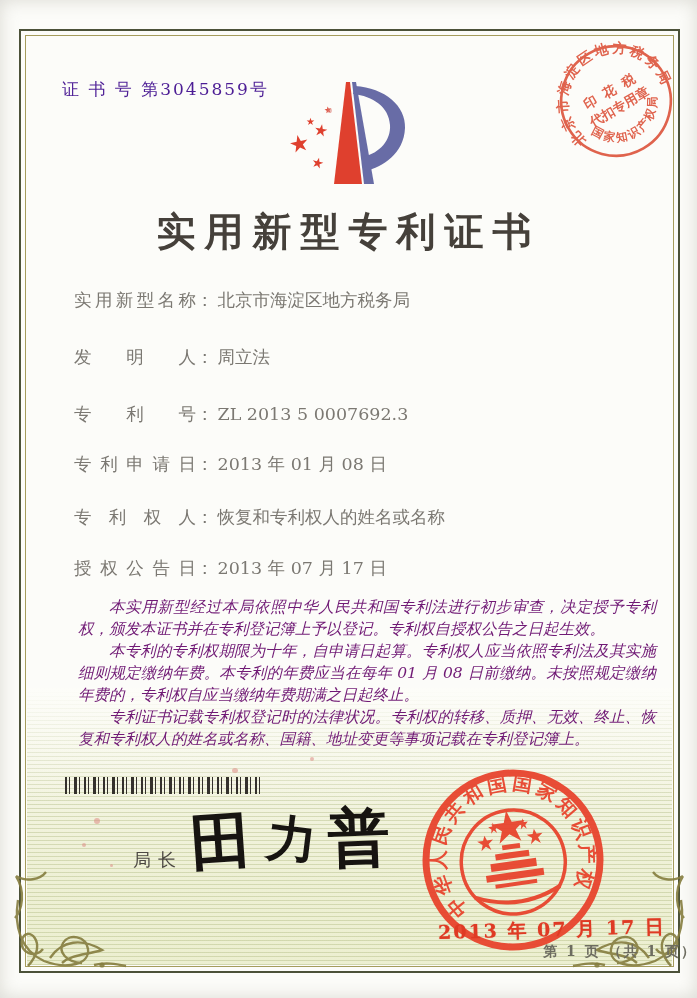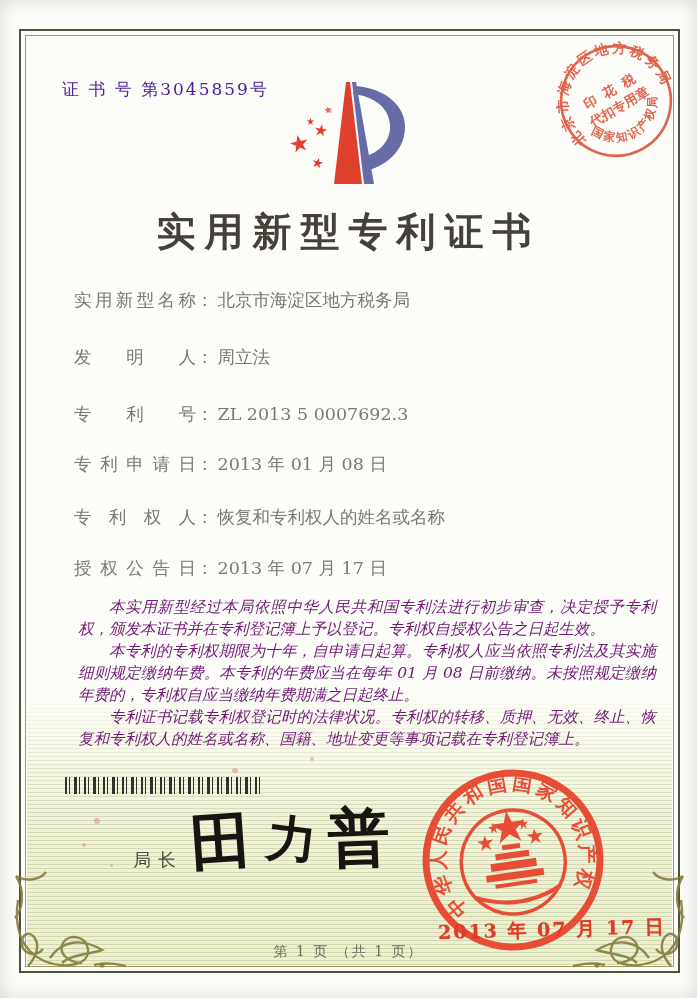--- a/index.html
+++ b/index.html
@@ -52,21 +52,21 @@
   .signature span{display:inline-block;font-weight:700;}
   .sig-c1{font-size:62px;transform:rotate(-4deg);}
   .sig-c2{font-size:50px;transform:rotate(7deg) translateY(-6px);margin-left:14px;}
   .sig-c3{font-size:62px;transform:rotate(-2deg) translateY(-4px);margin-left:12px;}
   .seal{position:absolute;left:408px;top:760px;width:212px;height:212px;z-index:2;opacity:.93;}
   .seal-date{
     position:absolute;left:438px;top:917px;z-index:3;
     font-size:19px;font-weight:700;color:#df3a24;letter-spacing:2px;transform:rotate(-1.5deg);
     text-shadow:0 0 1px rgba(223,58,36,.6);
   }
-  .footer{position:absolute;left:0;right:0;top:943px;z-index:2;text-align:center;font-size:14px;color:#6d6c60;letter-spacing:2px;}
+  .footer{position:absolute;left:0;right:0;top:943px;z-index:2;text-align:right;font-size:14px;color:#6d6c60;letter-spacing:2px;font-weight:bold;}
   .ornament{position:absolute;bottom:28px;width:118px;height:100px;z-index:2;}
   .ornament.left{left:10px;}
   .ornament.right{right:8px;transform:scaleX(-1);}
   .speck{position:absolute;border-radius:50%;z-index:2;background:#dd8a84;opacity:.55;}
 </style>
 </head>
 <body>
 
 <div class="paper"></div>
 <div class="texture"></div>

